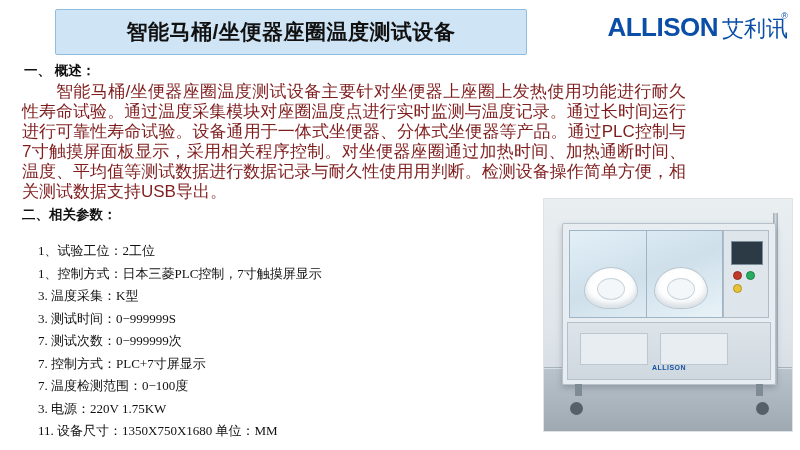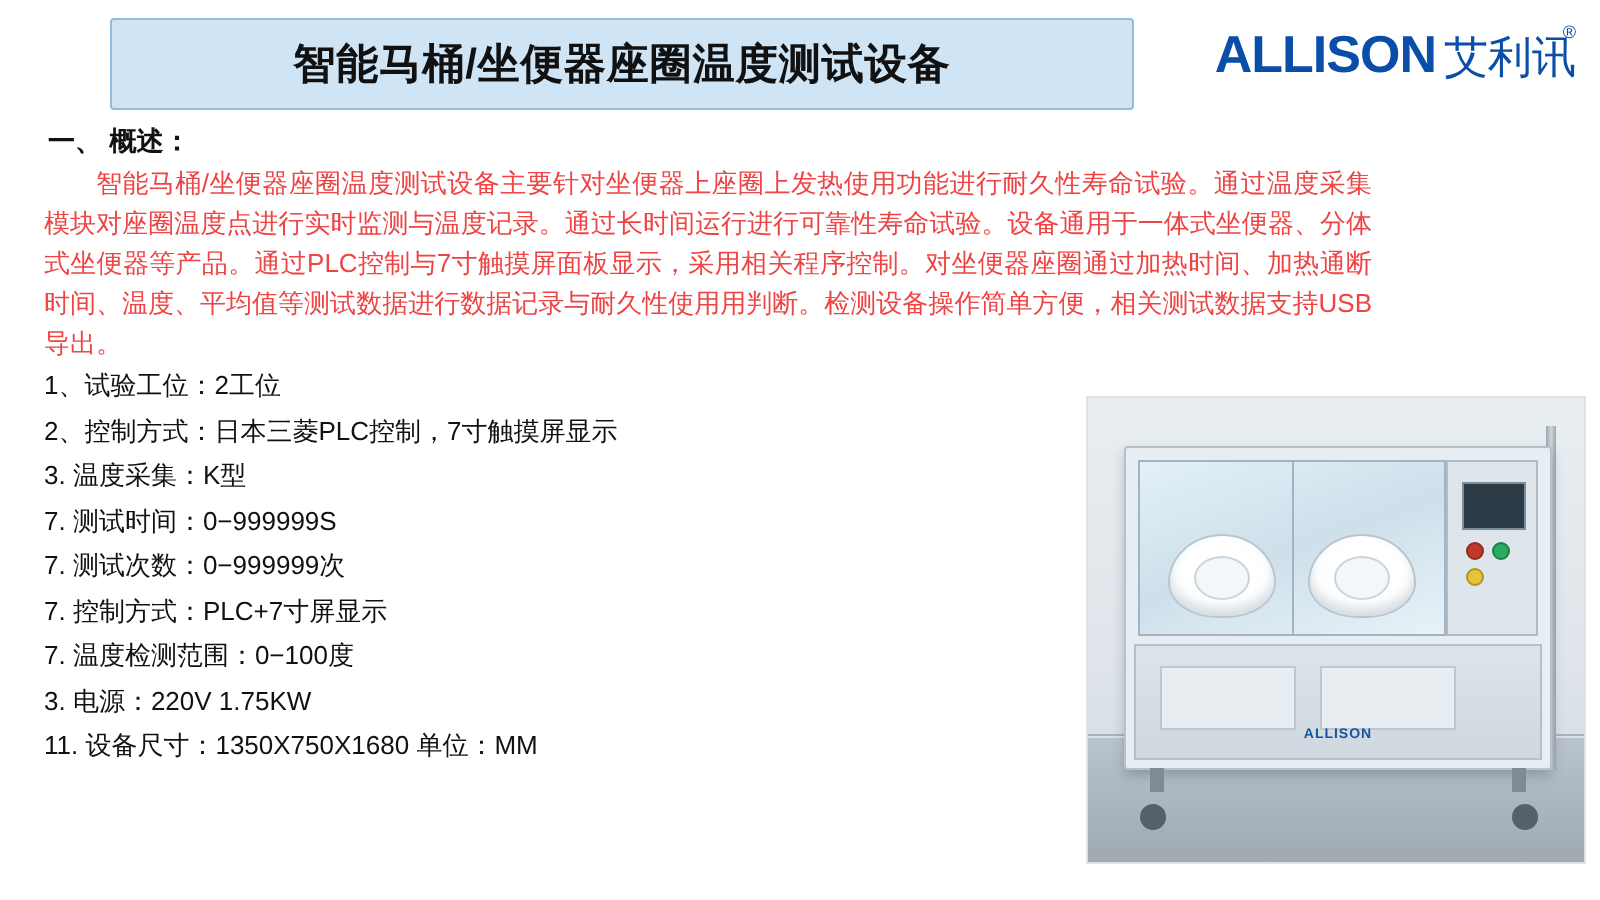--- a/index.html
+++ b/index.html
@@ -30,21 +30,20 @@
   }
   .title-box {
     position: absolute;
     left: 55px;
     top: 9px;
     width: 470px;
     height: 44px;
     background: #cfe4f5;
     border: 1px solid #8fbde0;
     border-radius: 2px;
-    padding-left: 40px;
   }
   .title-text {
     position: absolute;
     left: 0; right: 0;
     top: 50%;
     transform: translateY(-50%);
     text-align: center;
     font-size: 21px;
     font-weight: bold;
     color: #111111;
@@ -87,36 +86,37 @@
     width: 706px;
   }
   .section-head {
     font-size: 13.5px;
     font-weight: bold;
     margin: 0 0 2px 24px;
     color: #111;
   }
   .para {
     margin: 0 20px 0 22px;
-    font-size: 13px;
+    font-size: 17px;
     line-height: 20px;
     text-align: justify;
     text-indent: 2em;
-    color: #ef4444;
+    color: #7f1d1d;
   }
   .section-head2 {
     font-size: 13.5px;
     font-weight: bold;
     margin: 4px 0 2px 22px;
     color: #111;
   }
   .params {
-    margin: 0;
+    margin: 16px;
     padding: 0;
     list-style: none;
+    font-family: Liberation Serif, serif;
   }
   .params li {
     font-size: 13px;
     line-height: 22.5px;
     margin-left: 22px;
     color: #111;
     white-space: nowrap;
   }
 
   
@@ -296,25 +296,26 @@
     <div class="brand">
       <span class="brand-en">ALLISON</span>
       <span class="brand-cn">艾利讯</span>
       <span class="brand-reg">®</span>
     </div>
   </div>
 
   <div class="content">
     <div class="section-head">一、 概述：</div>
     <div class="para">智能马桶/坐便器座圈温度测试设备主要针对坐便器上座圈上发热使用功能进行耐久性寿命试验。通过温度采集模块对座圈温度点进行实时监测与温度记录。通过长时间运行进行可靠性寿命试验。设备通用于一体式坐便器、分体式坐便器等产品。通过PLC控制与7寸触摸屏面板显示，采用相关程序控制。对坐便器座圈通过加热时间、加热通断时间、温度、平均值等测试数据进行数据记录与耐久性使用用判断。检测设备操作简单方便，相关测试数据支持USB导出。</div>
+    <div class="section-head2">二、相关参数：</div>
     <ul class="params">
       <li>1、试验工位：2工位</li>
-      <li>2、控制方式：日本三菱PLC控制，7寸触摸屏显示</li>
+      <li>1、控制方式：日本三菱PLC控制，7寸触摸屏显示</li>
       <li>3. 温度采集：K型</li>
-      <li>7. 测试时间：0−999999S</li>
+      <li>3. 测试时间：0−999999S</li>
       <li>7. 测试次数：0−999999次</li>
       <li>7. 控制方式：PLC+7寸屏显示</li>
       <li>7. 温度检测范围：0−100度</li>
       <li>3. 电源：220V  1.75KW</li>
       <li>11. 设备尺寸：1350X750X1680 单位：MM</li>
     </ul>
   </div>
 
   <div class="photo">
     <div class="ph-wallline"></div>

